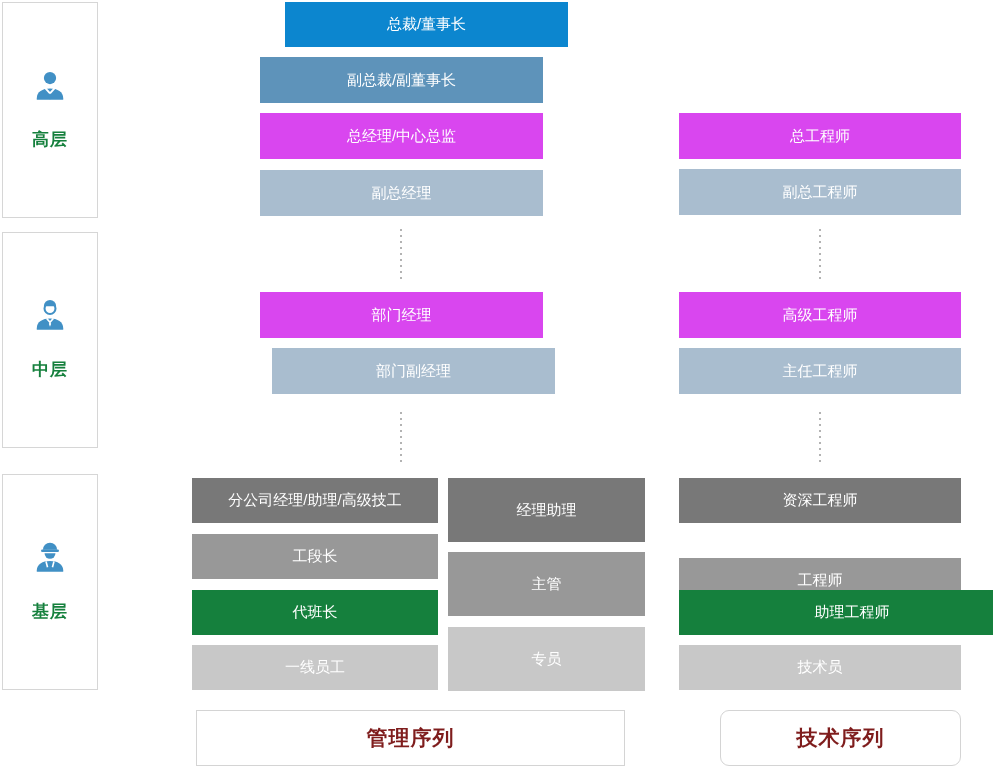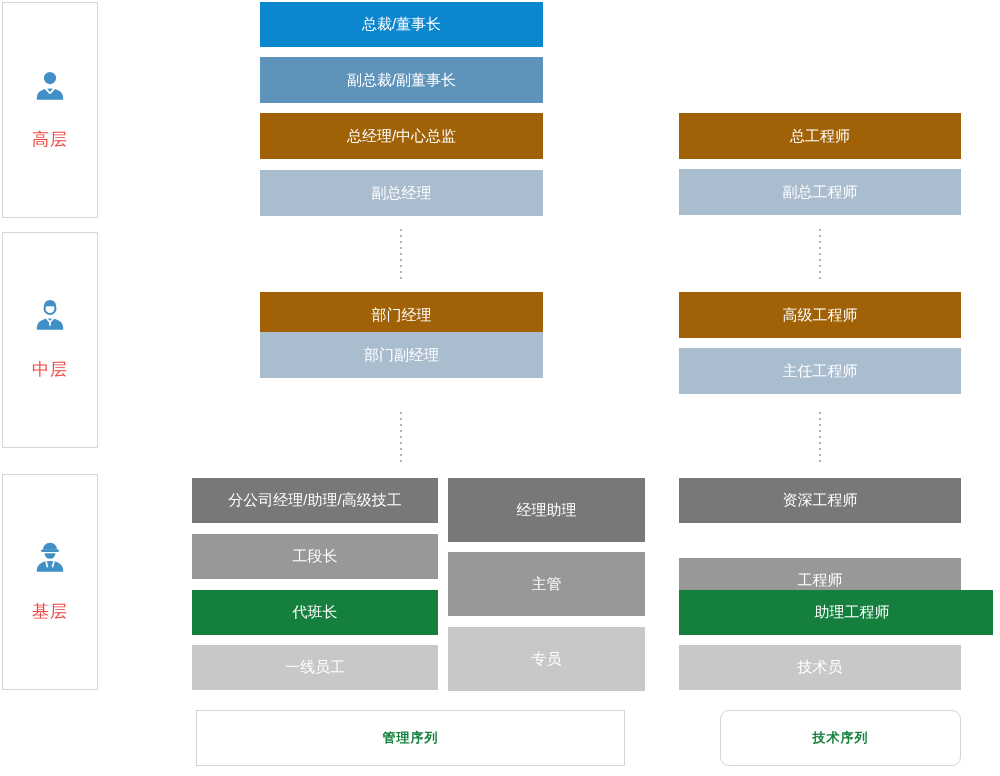--- a/index.html
+++ b/index.html
@@ -6,48 +6,48 @@
   .canvas{
     position:relative;width:1000px;height:776px;background:#ffffff;overflow:hidden;
     font-family:"Liberation Sans","DejaVu Sans",sans-serif;
   }
   
   .side{
     position:absolute;left:2px;width:94px;height:214px;border:1px solid #d6d6d6;
     background:#fff;display:flex;flex-direction:column;align-items:center;justify-content:center;
   }
   .side .icon{width:34px;height:34px;margin-bottom:24px;display:block;}
-  .side-label{font-size:17px;color:#ef4444;letter-spacing:1px;}
+  .side-label{font-size:17px;color:#15803d;letter-spacing:1px;font-weight:bold;}
   
   .node{
     position:absolute;display:flex;align-items:center;justify-content:center;
     color:#ffffff;font-size:15px;white-space:nowrap;
   }
   .mcol{left:260px;width:283px;}
   .tcol{left:679px;width:282px;}
   .bl{left:192px;width:246px;}
   .bm{left:448px;width:197px;}
   .b1{background:#0c86cf;}
   .b2{background:#5e93ba;}
-  .b3{background:#a16207;}
+  .b3{background:#d946ef;}
   .b4{background:#a9bdcf;}
   .g1{background:#787878;}
   .g2{background:#989898;}
   .g3{background:#15803d;}
   .g4{background:#c8c8c8;}
   
   .dots{
     position:absolute;width:2px;height:52px;
     background-image:repeating-linear-gradient(to bottom,#b3b3b3 0 2px,transparent 2px 6px);
   }
   
   .seq{
     position:absolute;top:710px;height:54px;border:1px solid #d4d4d4;background:#fff;
     display:flex;align-items:center;justify-content:center;
-    color:#15803d;font-weight:bold;font-size:13px;letter-spacing:1px;
+    color:#7f1d1d;font-weight:bold;font-size:21px;letter-spacing:1px;
   }
 </style>
 </head>
 <body>
 
 <div class="canvas">
 
   <div class="side" style="top:2px;">
     <svg class="icon" viewBox="0 0 36 36">
       <circle cx="18" cy="8.5" r="6.5" fill="#4190c5"></circle>
@@ -73,29 +73,29 @@
     <svg class="icon" viewBox="0 0 36 36">
       <path d="M10.5 8.2a7.5 7.5 0 0 1 15 0z" fill="#4190c5"></path>
       <rect x="8.5" y="8" width="19" height="2.6" rx="1.3" fill="#4190c5"></rect>
       <path d="M12.2 12h11.6a5.8 5.8 0 0 1-11.6 0z" fill="#4190c5"></path>
       <path d="M4 30c0-6.5 6-10 14-10s14 3.5 14 10v1.5H4z" fill="#4190c5"></path>
       <path d="M13.8 20.6l1.6 6.2M22.2 20.6l-1.6 6.2" stroke="#ffffff" stroke-width="1.7" fill="none"></path>
     </svg>
     <span class="side-label">基层</span>
   </div>
 
-  <div class="node mcol b1" style="top:2px;height:45px;">总裁/董事长</div>
+  <div class="node mcol b1" style="top:2px;height:45px;margin-left:25px;">总裁/董事长</div>
   <div class="node mcol b2" style="top:57px;height:46px;">副总裁/副董事长</div>
   <div class="node mcol b3" style="top:113px;height:46px;">总经理/中心总监</div>
   <div class="node mcol b4" style="top:170px;height:46px;">副总经理</div>
 
   <div class="dots" style="left:400px;top:229px;"></div>
 
   <div class="node mcol b3" style="top:292px;height:46px;">部门经理</div>
-  <div class="node mcol b4" style="top:332px;height:46px;">部门副经理</div>
+  <div class="node mcol b4" style="top:348px;height:46px;margin-left:12px;">部门副经理</div>
 
   <div class="dots" style="left:400px;top:412px;"></div>
 
   <div class="node bl g1" style="top:478px;height:45px;">分公司经理/助理/高级技工</div>
   <div class="node bl g2" style="top:534px;height:45px;">工段长</div>
   <div class="node bl g3" style="top:590px;height:45px;">代班长</div>
   <div class="node bl g4" style="top:645px;height:45px;">一线员工</div>
 
   <div class="node bm g1" style="top:478px;height:64px;">经理助理</div>
   <div class="node bm g2" style="top:552px;height:64px;">主管</div>

